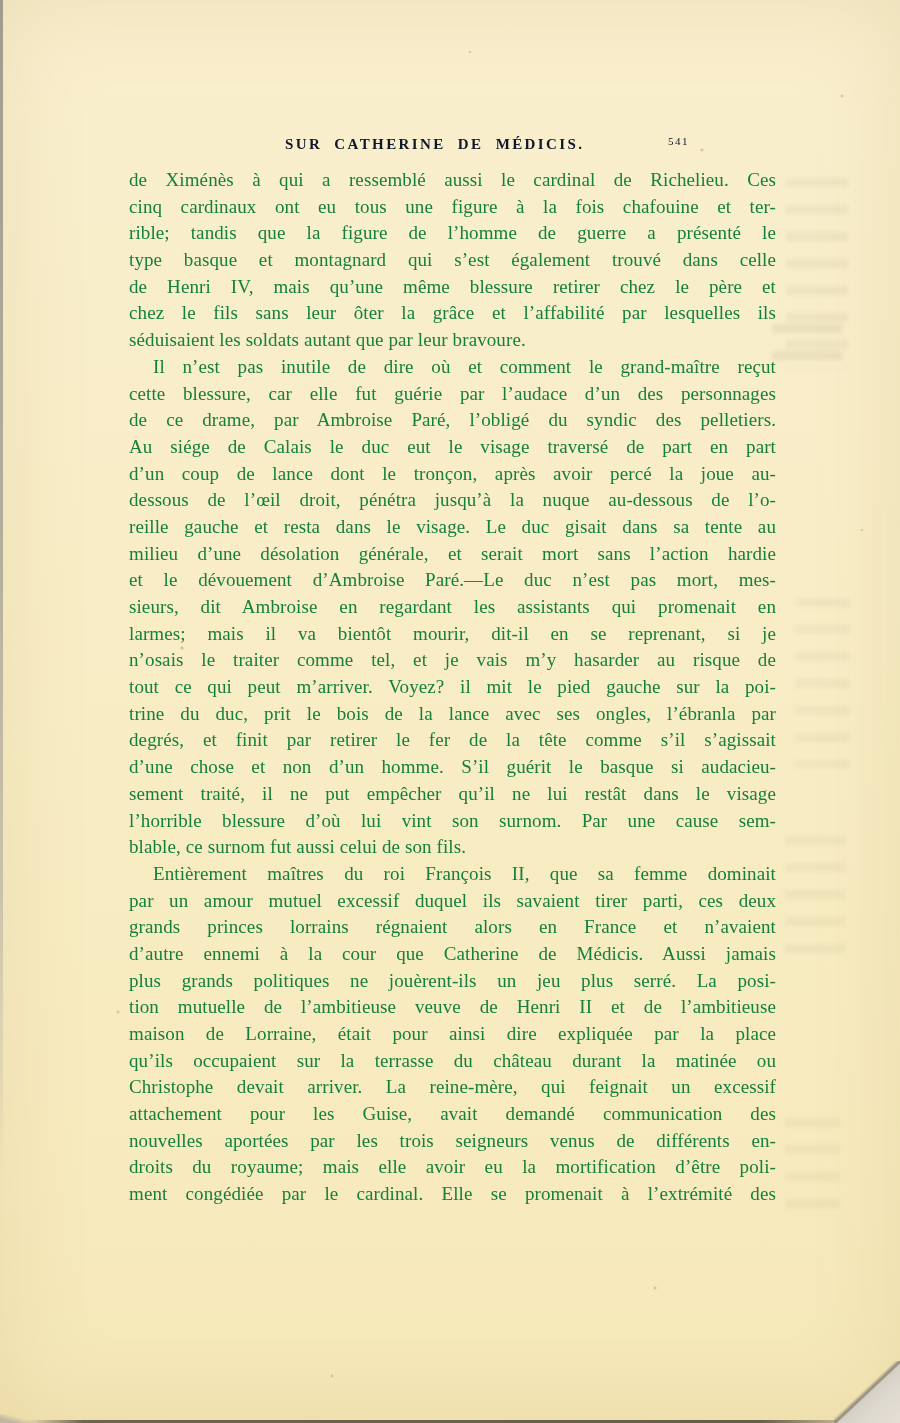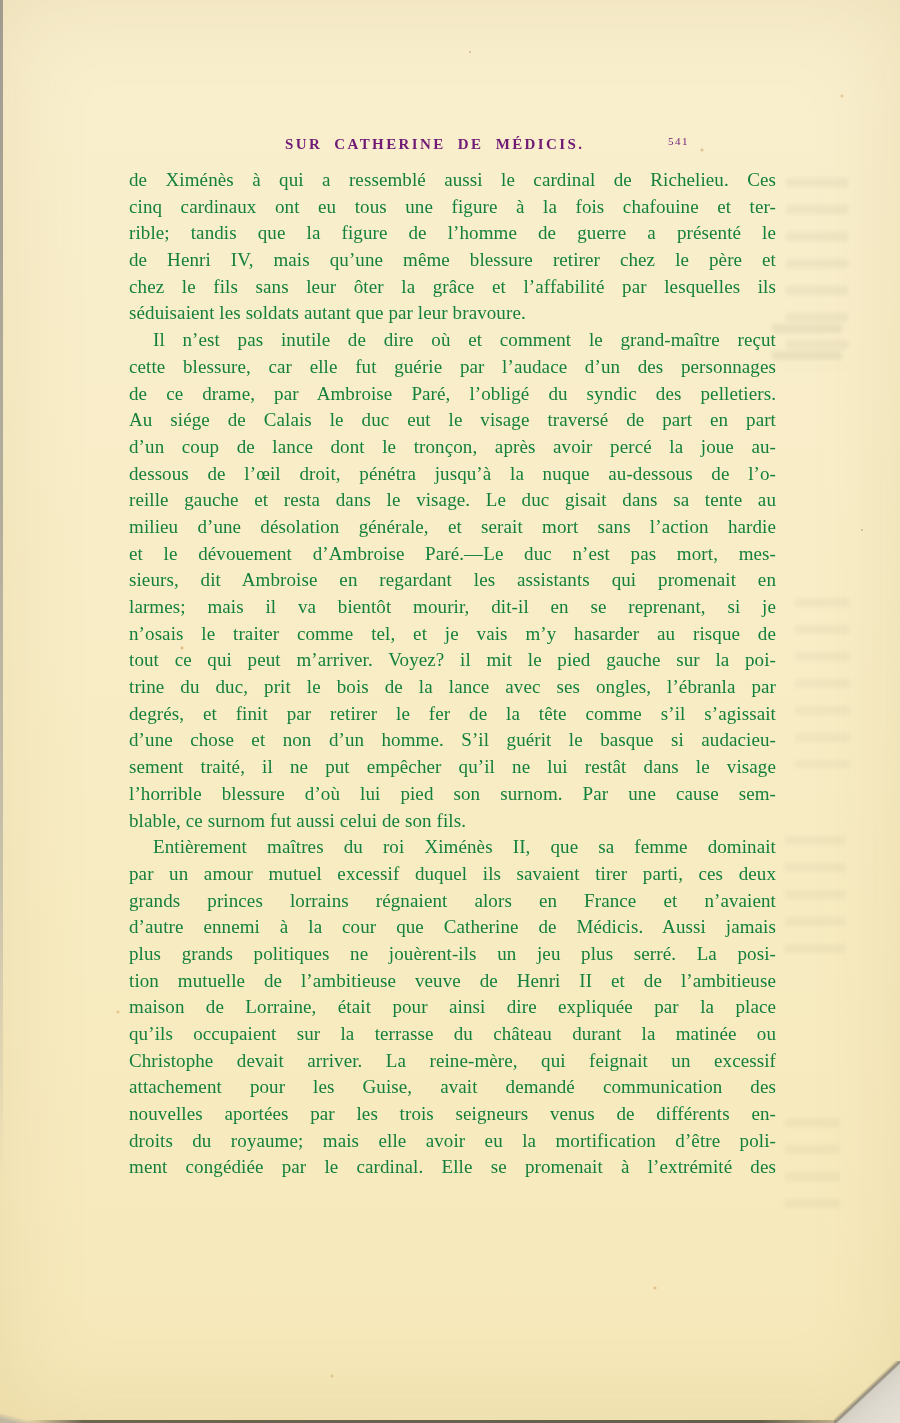--- a/index.html
+++ b/index.html
@@ -35,21 +35,21 @@
     position:absolute;left:0;bottom:0;width:34px;height:9px;
     background:linear-gradient(to top right,#b3b0a8 25%,rgba(179,176,168,0) 60%);
     opacity:.75;
   }
   .corner-notch{
     position:absolute;right:0;bottom:0;width:66px;height:62px;
     background:linear-gradient(to bottom right,
       rgba(0,0,0,0) 46%, rgba(120,115,104,.55) 49%, #8d897f 50.5%,
       #d9d6d0 53%, #e4e2dd 70%, #eceae6 100%);
   }
-  .running-header{position:absolute;left:129px;top:136px;width:647px;height:24px;color:#701a75;}
+  .running-header{position:absolute;left:129px;top:136px;width:647px;height:24px;color:#0f172a;}
   .running-title{
     position:absolute;left:156px;top:0;
     font-size:15px;font-weight:700;letter-spacing:2.4px;word-spacing:6px;white-space:nowrap;
   }
   .page-num{position:absolute;left:539px;top:-1px;font-size:11px;letter-spacing:1.5px;}
   .page-body{position:absolute;left:129px;top:167px;width:647px;color:#15803d;}
   .line{
     font-size:19px;line-height:26.7px;height:26.7px;
     text-align:justify;text-align-last:justify;
     letter-spacing:.1px;
@@ -79,43 +79,44 @@
 
 <div class="running-header">
   <span class="running-title">SUR CATHERINE DE MÉDICIS.</span>
   <span class="page-num">541</span>
 </div>
 
 <div class="page-body">
     <div class="line">de Ximénès à qui a ressemblé aussi le cardinal de Richelieu. Ces</div>
     <div class="line">cinq cardinaux ont eu tous une figure à la fois chafouine et ter-</div>
     <div class="line">rible; tandis que la figure de l’homme de guerre a présenté le</div>
+    <div class="line">type basque et montagnard qui s’est également trouvé dans celle</div>
     <div class="line">de Henri IV, mais qu’une même blessure retirer chez le père et</div>
     <div class="line">chez le fils sans leur ôter la grâce et l’affabilité par lesquelles ils</div>
     <div class="line endline">séduisaient les soldats autant que par leur bravoure.</div>
     <div class="line indent">Il n’est pas inutile de dire où et comment le grand-maître reçut</div>
     <div class="line">cette blessure, car elle fut guérie par l’audace d’un des personnages</div>
     <div class="line">de ce drame, par Ambroise Paré, l’obligé du syndic des pelletiers.</div>
     <div class="line">Au siége de Calais le duc eut le visage traversé de part en part</div>
     <div class="line">d’un coup de lance dont le tronçon, après avoir percé la joue au-</div>
     <div class="line">dessous de l’œil droit, pénétra jusqu’à la nuque au-dessous de l’o-</div>
     <div class="line">reille gauche et resta dans le visage. Le duc gisait dans sa tente au</div>
     <div class="line">milieu d’une désolation générale, et serait mort sans l’action hardie</div>
     <div class="line">et le dévouement d’Ambroise Paré.—Le duc n’est pas mort, mes-</div>
     <div class="line">sieurs, dit Ambroise en regardant les assistants qui promenait en</div>
     <div class="line">larmes; mais il va bientôt mourir, dit-il en se reprenant, si je</div>
     <div class="line">n’osais le traiter comme tel, et je vais m’y hasarder au risque de</div>
     <div class="line">tout ce qui peut m’arriver. Voyez? il mit le pied gauche sur la poi-</div>
     <div class="line">trine du duc, prit le bois de la lance avec ses ongles, l’ébranla par</div>
     <div class="line">degrés, et finit par retirer le fer de la tête comme s’il s’agissait</div>
     <div class="line">d’une chose et non d’un homme. S’il guérit le basque si audacieu-</div>
     <div class="line">sement traité, il ne put empêcher qu’il ne lui restât dans le visage</div>
-    <div class="line">l’horrible blessure d’où lui pied son surnom. Par une cause sem-</div>
+    <div class="line">l’horrible blessure d’où lui vint son surnom. Par une cause sem-</div>
     <div class="line endline">blable, ce surnom fut aussi celui de son fils.</div>
-    <div class="line indent">Entièrement maîtres du roi Ximénès II, que sa femme dominait</div>
+    <div class="line indent">Entièrement maîtres du roi François II, que sa femme dominait</div>
     <div class="line">par un amour mutuel excessif duquel ils savaient tirer parti, ces deux</div>
     <div class="line">grands princes lorrains régnaient alors en France et n’avaient</div>
     <div class="line">d’autre ennemi à la cour que Catherine de Médicis. Aussi jamais</div>
     <div class="line">plus grands politiques ne jouèrent-ils un jeu plus serré. La posi-</div>
     <div class="line">tion mutuelle de l’ambitieuse veuve de Henri II et de l’ambitieuse</div>
     <div class="line">maison de Lorraine, était pour ainsi dire expliquée par la place</div>
     <div class="line">qu’ils occupaient sur la terrasse du château durant la matinée ou</div>
     <div class="line">Christophe devait arriver. La reine-mère, qui feignait un excessif</div>
     <div class="line">attachement pour les Guise, avait demandé communication des</div>
     <div class="line">nouvelles aportées par les trois seigneurs venus de différents en-</div>

